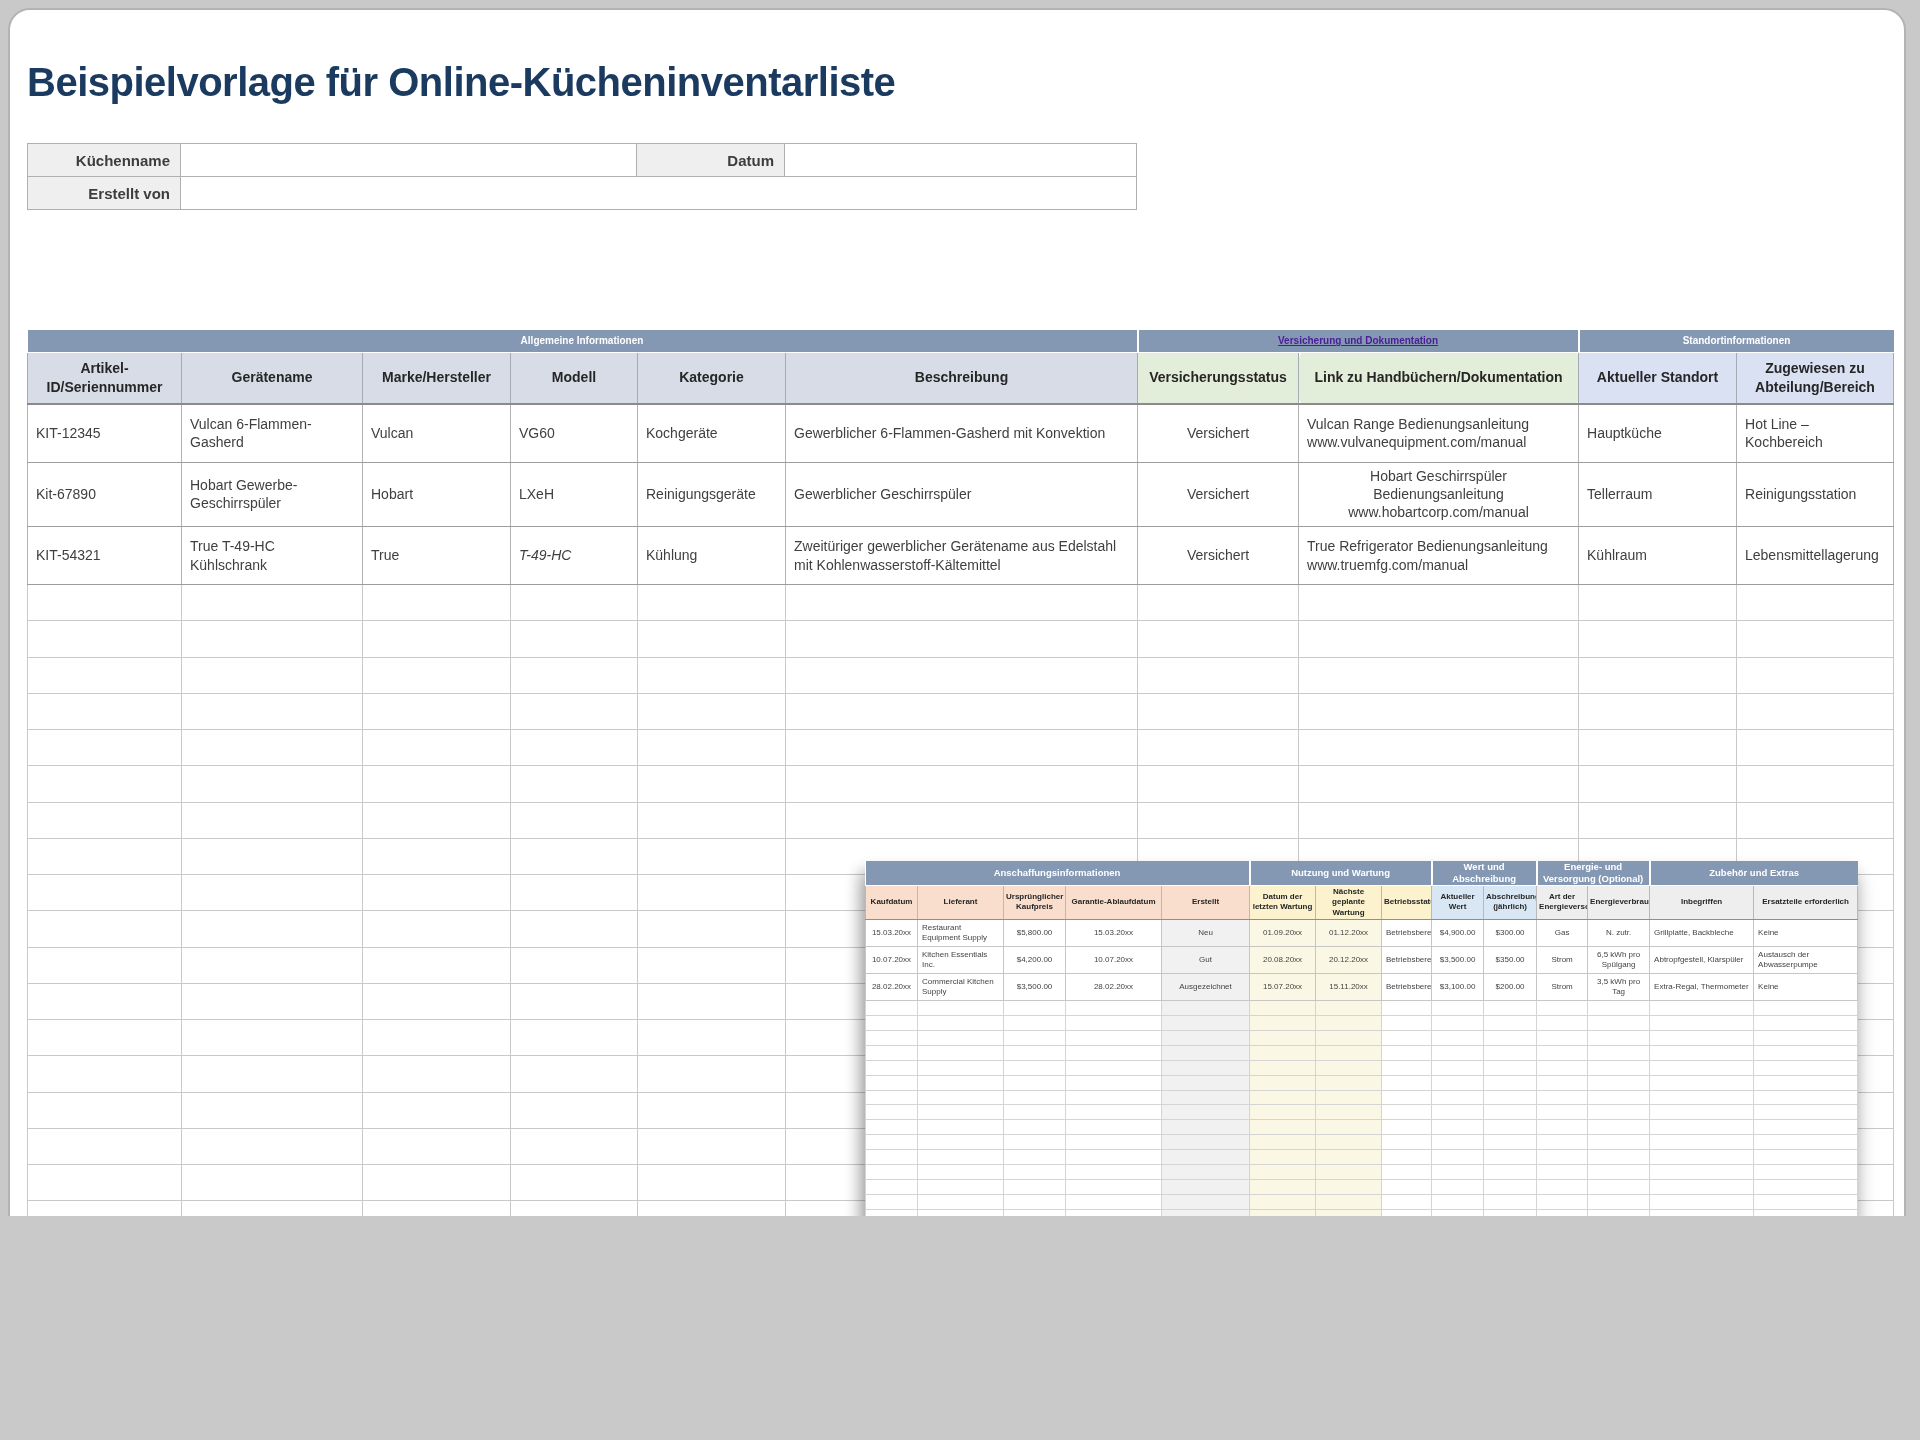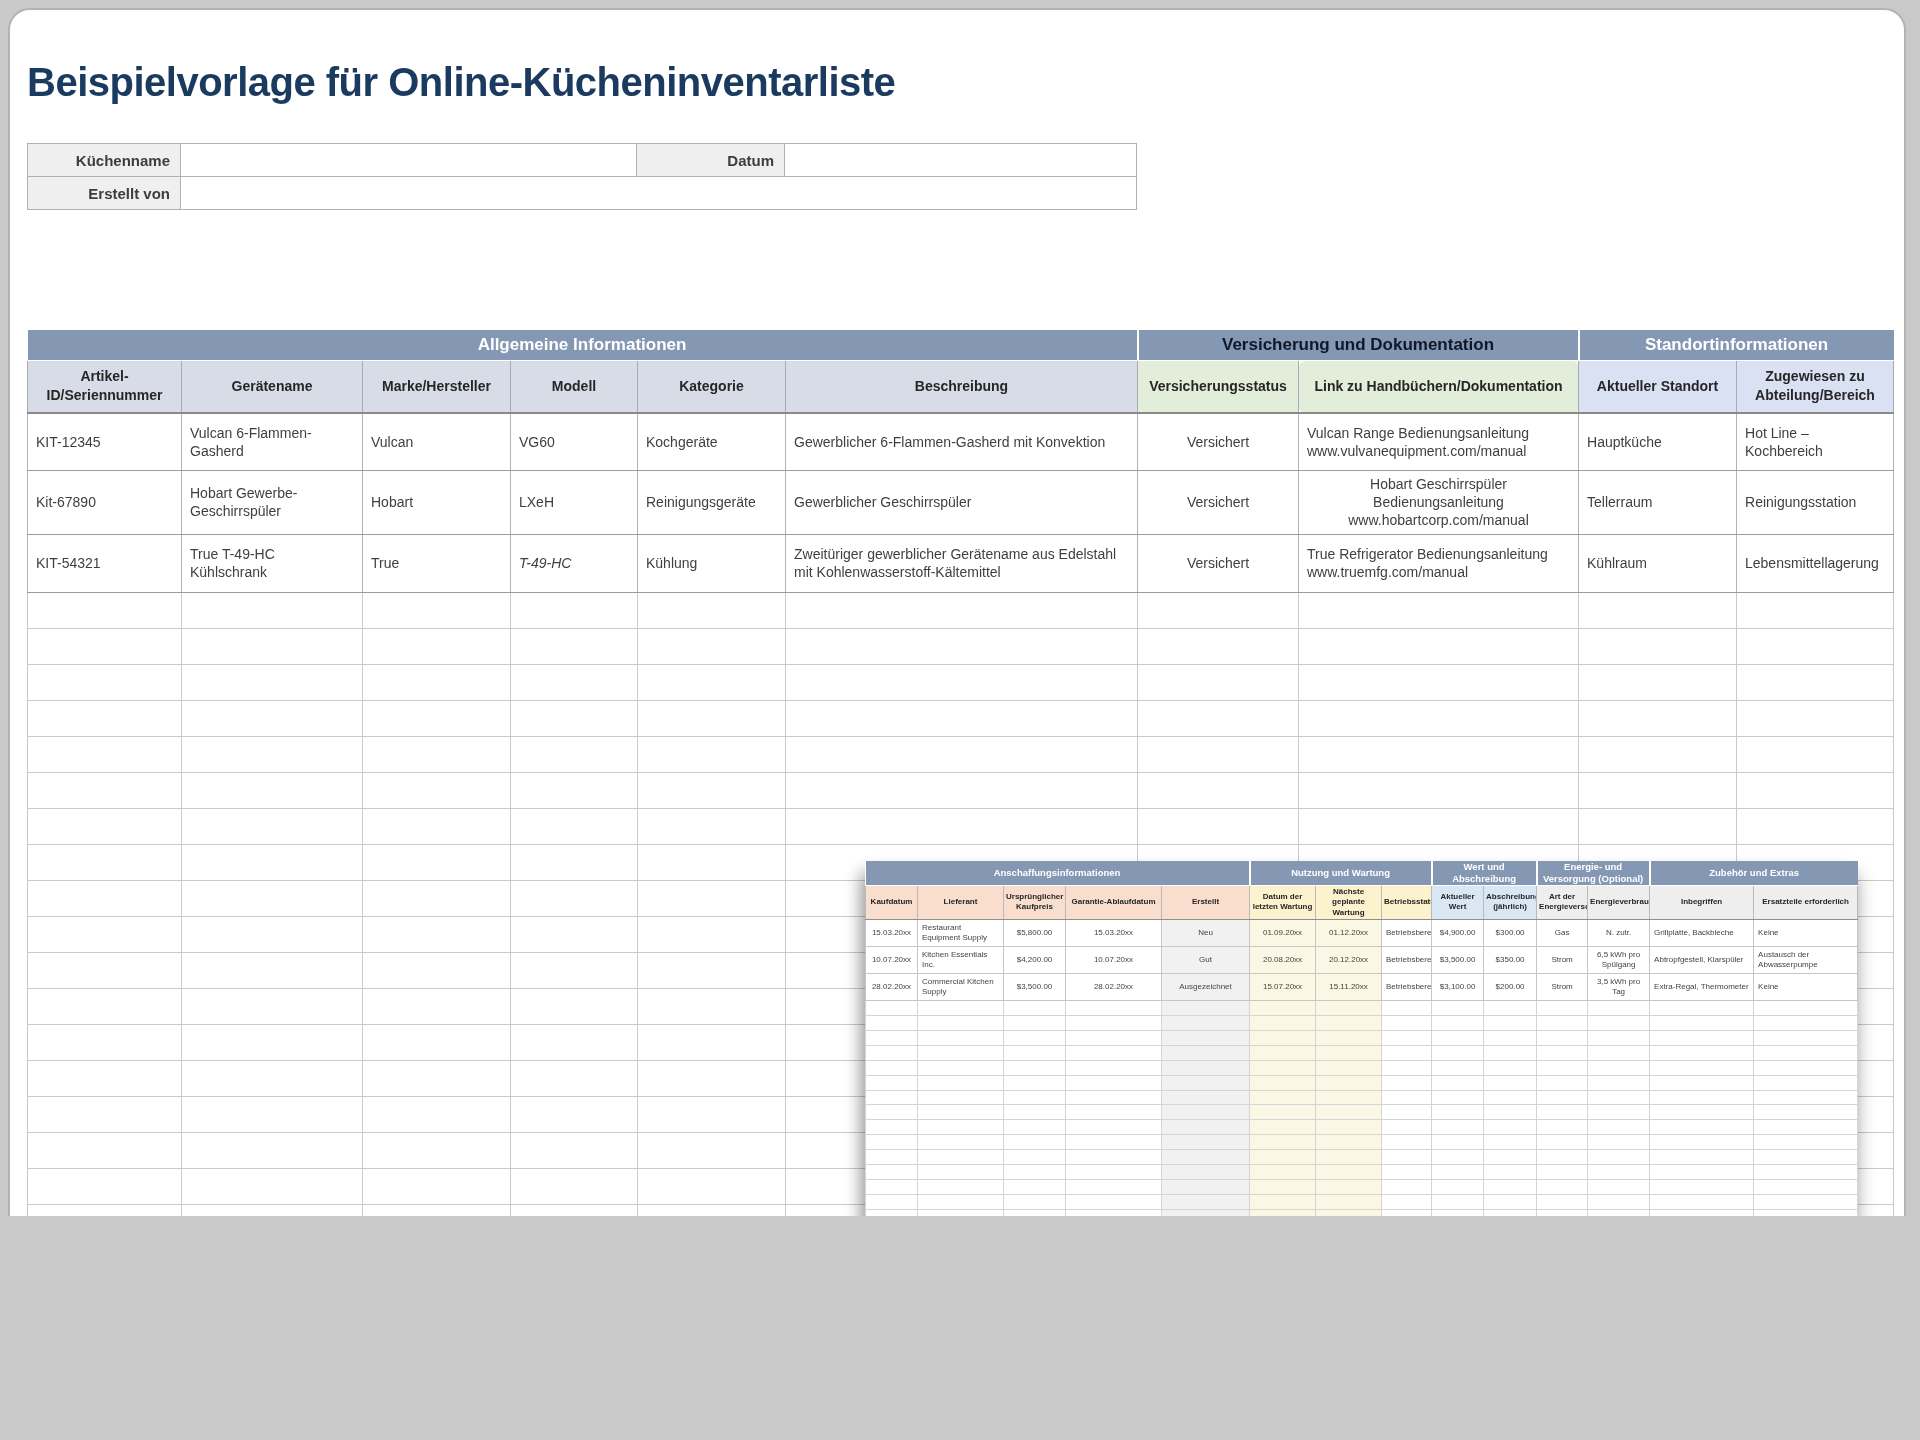--- a/index.html
+++ b/index.html
@@ -14,21 +14,21 @@
   .finput { display:flex; align-items:center; padding-left:8px; font-size:15px; color:#333; }
 
   
   table { border-collapse:collapse; table-layout:fixed; width:100%; height:100%; }
   td, th { overflow:hidden; }
   .group { background:#8598b3; color:#ffffff; font-weight:bold; text-align:center; border-right:2px solid #ffffff; border-bottom:1px solid #ffffff; }
   .group:last-child { border-right:none; }
 
   
   .main-wrap { position:absolute; left:27px; top:330px; width:1866px; height:980px; }
-  .main-wrap .group-row td { height:22px; font-size:17px; }
+  .main-wrap .group-row td { height:22px; font-size:10px; }
   .main-wrap th { height:52px; font-size:14px; font-weight:bold; color:#262626; text-align:center; border:1px solid #a3abb5; border-bottom:2px solid #8a8a8a; white-space:pre-line; line-height:1.35; padding:2px 6px; }
   .main-wrap td { font-size:14px; color:#3f3f3f; padding:4px 8px; white-space:pre-line; line-height:1.3; vertical-align:middle; }
   .main-wrap .data-row td { height:58px; border:1px solid #b3b3b3; border-bottom:1px solid #9c9c9c; }
   .main-wrap .empty-row td { height:36px; border:1px solid #c9c9c9; }
 
   
   .ov-wrap { position:absolute; left:865px; top:861px; width:992px; height:424px; background:#ffffff; box-shadow:0 14px 18px rgba(0,0,0,0.33), -6px 10px 14px rgba(0,0,0,0.18); }
   .ov-wrap .group-row td { height:13px; font-size:9.5px; padding:0 2px; }
   .ov-wrap th { height:30px; font-size:8px; font-weight:bold; color:#262626; text-align:center; border:1px solid #b9b9b9; border-bottom:1px solid #8f8f8f; white-space:pre-line; line-height:1.3; padding:1px 2px; }
   .ov-wrap td { font-size:8px; color:#444; padding:1px 4px; white-space:pre-line; line-height:1.25; vertical-align:middle; }
@@ -62,21 +62,21 @@
           <col style="width: 148px;">
           <col style="width: 352px;">
           <col style="width: 161px;">
           <col style="width: 280px;">
           <col style="width: 158px;">
           <col style="width: 157px;">
         </colgroup>
         <thead>
           <tr class="group-row">
             <td colspan="6" class="group" style="background: rgb(133, 152, 179); color: rgb(255, 255, 255);">Allgemeine Informationen</td>
-            <td colspan="2" class="group" style="background: rgb(133, 152, 179); color: #0f172a;">Versicherung und Dokumentation</td>
+            <td colspan="2" class="group" style="background: rgb(133, 152, 179); color: #4c1d95; text-decoration: underline;">Versicherung und Dokumentation</td>
             <td colspan="2" class="group" style="background: rgb(133, 152, 179); color: rgb(255, 255, 255);">Standortinformationen</td>
           </tr>
           <tr class="head-row">
             <th style="background: rgb(215, 220, 230);">Artikel-
 ID/Seriennummer</th>
             <th style="background: rgb(215, 220, 230);">Gerätename</th>
             <th style="background: rgb(215, 220, 230);">Marke/Hersteller</th>
             <th style="background: rgb(215, 220, 230);">Modell</th>
             <th style="background: rgb(215, 220, 230);">Kategorie</th>
             <th style="background: rgb(215, 220, 230);">Beschreibung</th>

